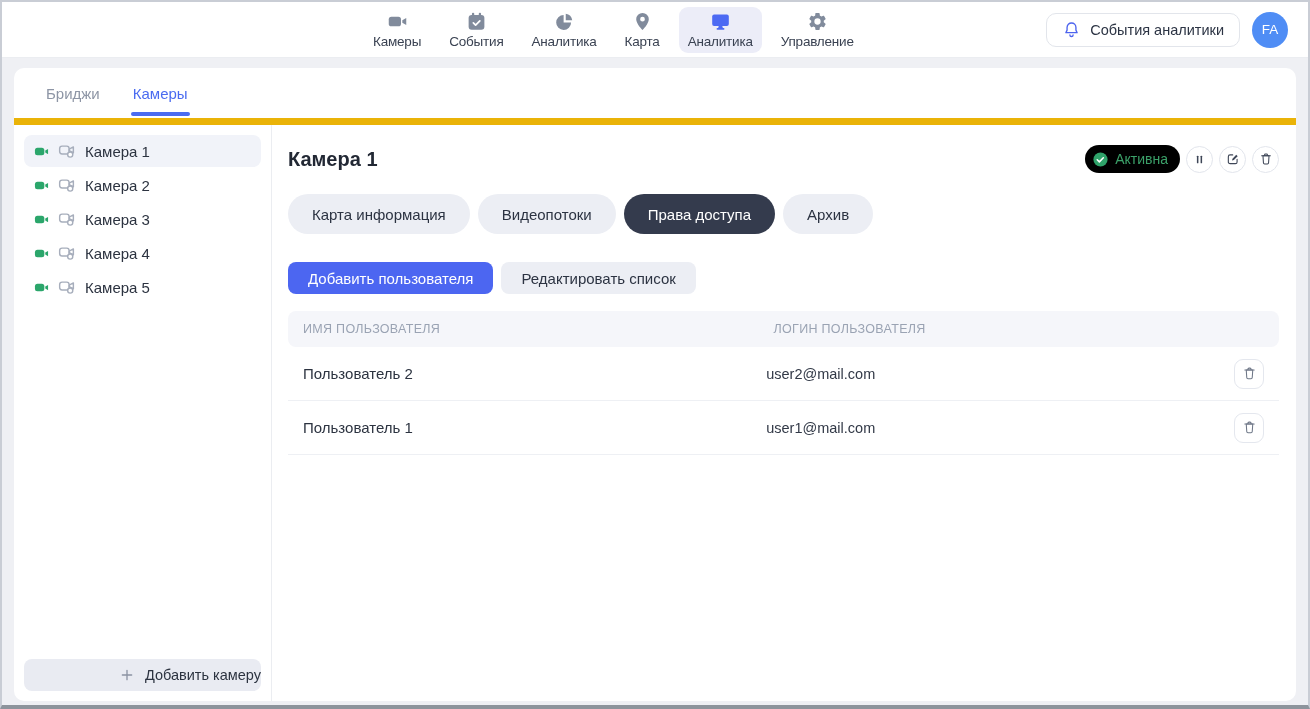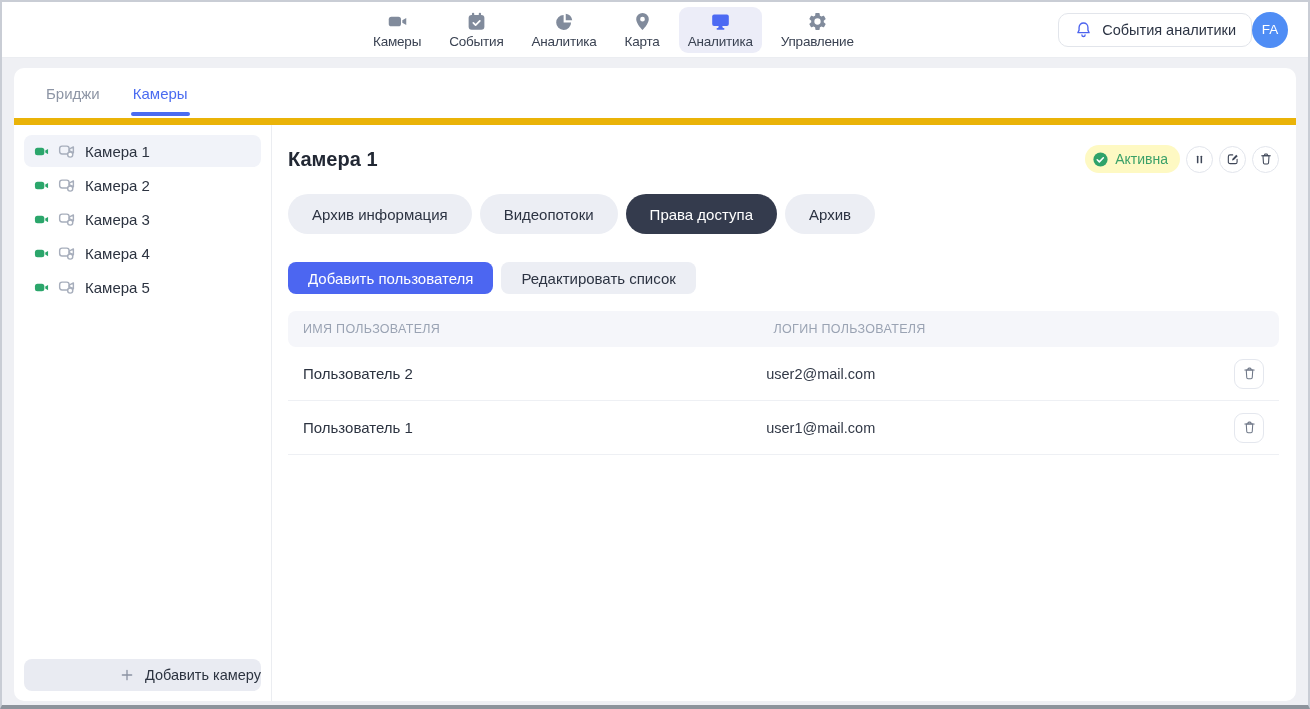--- a/index.html
+++ b/index.html
@@ -11,21 +11,21 @@
 
   
   .topbar { background:#fff; flex:0 0 56px; display:flex; align-items:center;
             padding:0 20px; border-bottom:1px solid #ebedf1; }
   .nav { display:flex; gap:10px; margin-left:342px; }
   .nav-item { display:flex; flex-direction:column; align-items:center; gap:1px;
               padding:4px 9px; border-radius:9px; cursor:pointer; }
   .nav-item.active { background:#ecedf8; }
   .nav-icon { width:22px; height:22px; display:flex; align-items:center; justify-content:center; }
   .nav-label { font-size:13.5px; color:#3a4252; letter-spacing:-0.2px; }
-  .topbar-right { margin-left:auto; display:flex; align-items:center; }
+  .topbar-right { margin-left:auto; display:flex; align-items:center; gap:12px; }
   .events-btn { display:flex; align-items:center; gap:9px; height:34px; padding:0 15px;
                 border:1px solid #e2e5eb; border-radius:10px; background:#fff;
                 font-size:14.5px; color:#2c3444; cursor:pointer; font-family:inherit; }
   .avatar { width:36px; height:36px; border-radius:50%; background:#4f8df5; color:#fff;
             font-size:13.5px; font-weight:normal; display:flex; align-items:center; justify-content:center; cursor:pointer; }
 
   
   .workspace { flex:1; padding:10px 12px 4px; min-height:0; }
   .panel { background:#fff; border-radius:10px; height:100%; display:flex; flex-direction:column; overflow:hidden; }
 
@@ -48,21 +48,21 @@
   .add-camera { height:32px; flex:0 0 32px; border-radius:8px; background:#e9ebf2; border:none;
                 display:flex; align-items:center; justify-content:flex-end; gap:10px;
                 font-size:14.5px; color:#2c3340; cursor:pointer; font-family:inherit; }
 
   
   .content { flex:1; padding:20px 17px 0 16px; min-width:0; }
   .content-header { display:flex; align-items:center; }
   .page-title { font-size:20px; font-weight:bold; color:#222834; }
   .header-right { margin-left:auto; display:flex; align-items:center; gap:6px; }
   .status-badge { height:28px; display:flex; align-items:center; gap:6px; padding:0 12px 0 7px;
-                  border-radius:14px; background:#fef9c3; color:#3ba169; font-size:14px; }
+                  border-radius:14px; background:#000000; color:#3ba169; font-size:14px; }
   .icon-btn { width:27px; height:27px; border-radius:50%; border:1px solid #e2e5ec; background:#fff;
               display:flex; align-items:center; justify-content:center; cursor:pointer; }
 
   .pill-tabs { margin-top:21px; display:flex; gap:8px; }
   .pill { height:40px; display:flex; align-items:center; padding:0 24px; border-radius:20px;
           background:#eceef4; font-size:15px; color:#2c3342; cursor:pointer; }
   .pill.active { background:#343b4d; color:#fff; }
 
   .actions { margin-top:28px; display:flex; gap:8px; }
   .btn { height:32px; border-radius:8px; padding:8px 20px; font-size:15px; display:flex;
@@ -312,21 +312,21 @@
                       <path d="M4.5 6.5h15" stroke="#3e4657" stroke-width="1.8" stroke-linecap="round"></path>
                       <path d="M9.5 6.5V5a1.6 1.6 0 0 1 1.6-1.6h1.8A1.6 1.6 0 0 1 14.5 5v1.5" fill="none" stroke="#3e4657" stroke-width="1.8"></path>
                       <path d="M6.8 6.5h10.4l-.8 12a2 2 0 0 1-2 1.9H9.6a2 2 0 0 1-2-1.9z" fill="none" stroke="#3e4657" stroke-width="1.8" stroke-linejoin="round"></path>
                     </svg>
                 </span>
               </button>
             </div>
           </div>
 
           <div class="pill-tabs">
-            <div class="pill">Архив информация</div>
+            <div class="pill">Карта информация</div>
             <div class="pill">Видеопотоки</div>
             <div class="pill active">Права доступа</div>
             <div class="pill">Архив</div>
           </div>
 
           <div class="actions">
             <button class="btn btn-primary">Добавить пользователя</button>
             <button class="btn btn-light">Редактировать список</button>
           </div>
 

